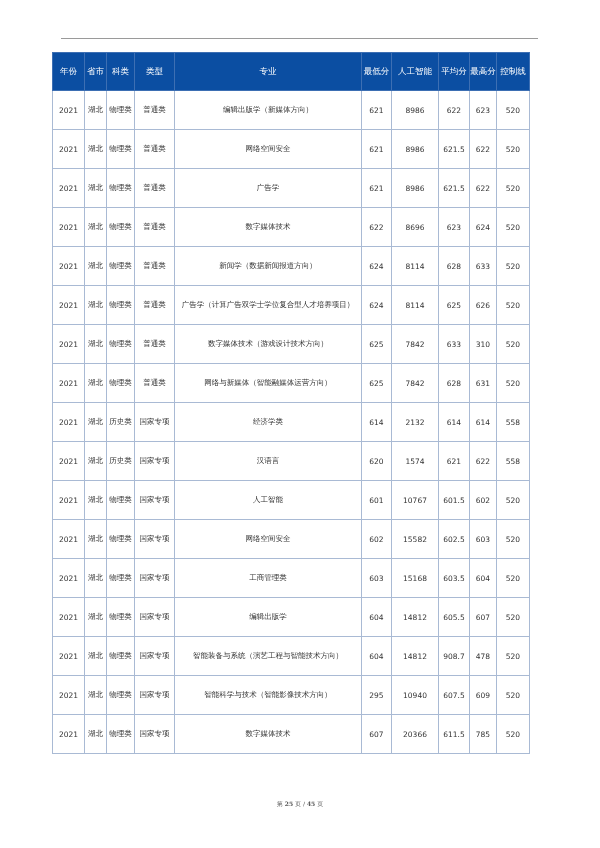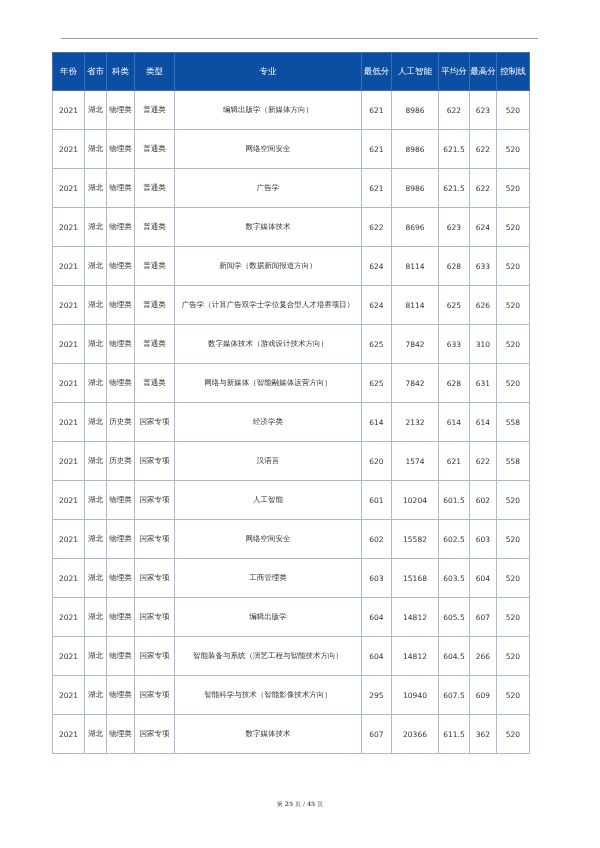--- a/index.html
+++ b/index.html
@@ -165,21 +165,21 @@
         <td>622</td>
         <td>558</td>
       </tr>
       <tr>
         <td>2021</td>
         <td>湖北</td>
         <td>物理类</td>
         <td>国家专项</td>
         <td>人工智能</td>
         <td>601</td>
-        <td>10204</td>
+        <td>10767</td>
         <td>601.5</td>
         <td>602</td>
         <td>520</td>
       </tr>
       <tr>
         <td>2021</td>
         <td>湖北</td>
         <td>物理类</td>
         <td>国家专项</td>
         <td>网络空间安全</td>
@@ -214,22 +214,22 @@
         <td>520</td>
       </tr>
       <tr>
         <td>2021</td>
         <td>湖北</td>
         <td>物理类</td>
         <td>国家专项</td>
         <td>智能装备与系统（演艺工程与智能技术方向）</td>
         <td>604</td>
         <td>14812</td>
-        <td>604.5</td>
-        <td>266</td>
+        <td>908.7</td>
+        <td>478</td>
         <td>520</td>
       </tr>
       <tr>
         <td>2021</td>
         <td>湖北</td>
         <td>物理类</td>
         <td>国家专项</td>
         <td>智能科学与技术（智能影像技术方向）</td>
         <td>295</td>
         <td>10940</td>
@@ -239,21 +239,21 @@
       </tr>
       <tr>
         <td>2021</td>
         <td>湖北</td>
         <td>物理类</td>
         <td>国家专项</td>
         <td>数字媒体技术</td>
         <td>607</td>
         <td>20366</td>
         <td>611.5</td>
-        <td>362</td>
+        <td>785</td>
         <td>520</td>
       </tr>
     </tbody>
 </table>
 
 <div class="footer">
   <span>第 </span><b>25</b><span> 页 / </span><b>45</b><span> 页</span>
 </div>
 
 </body></html>

